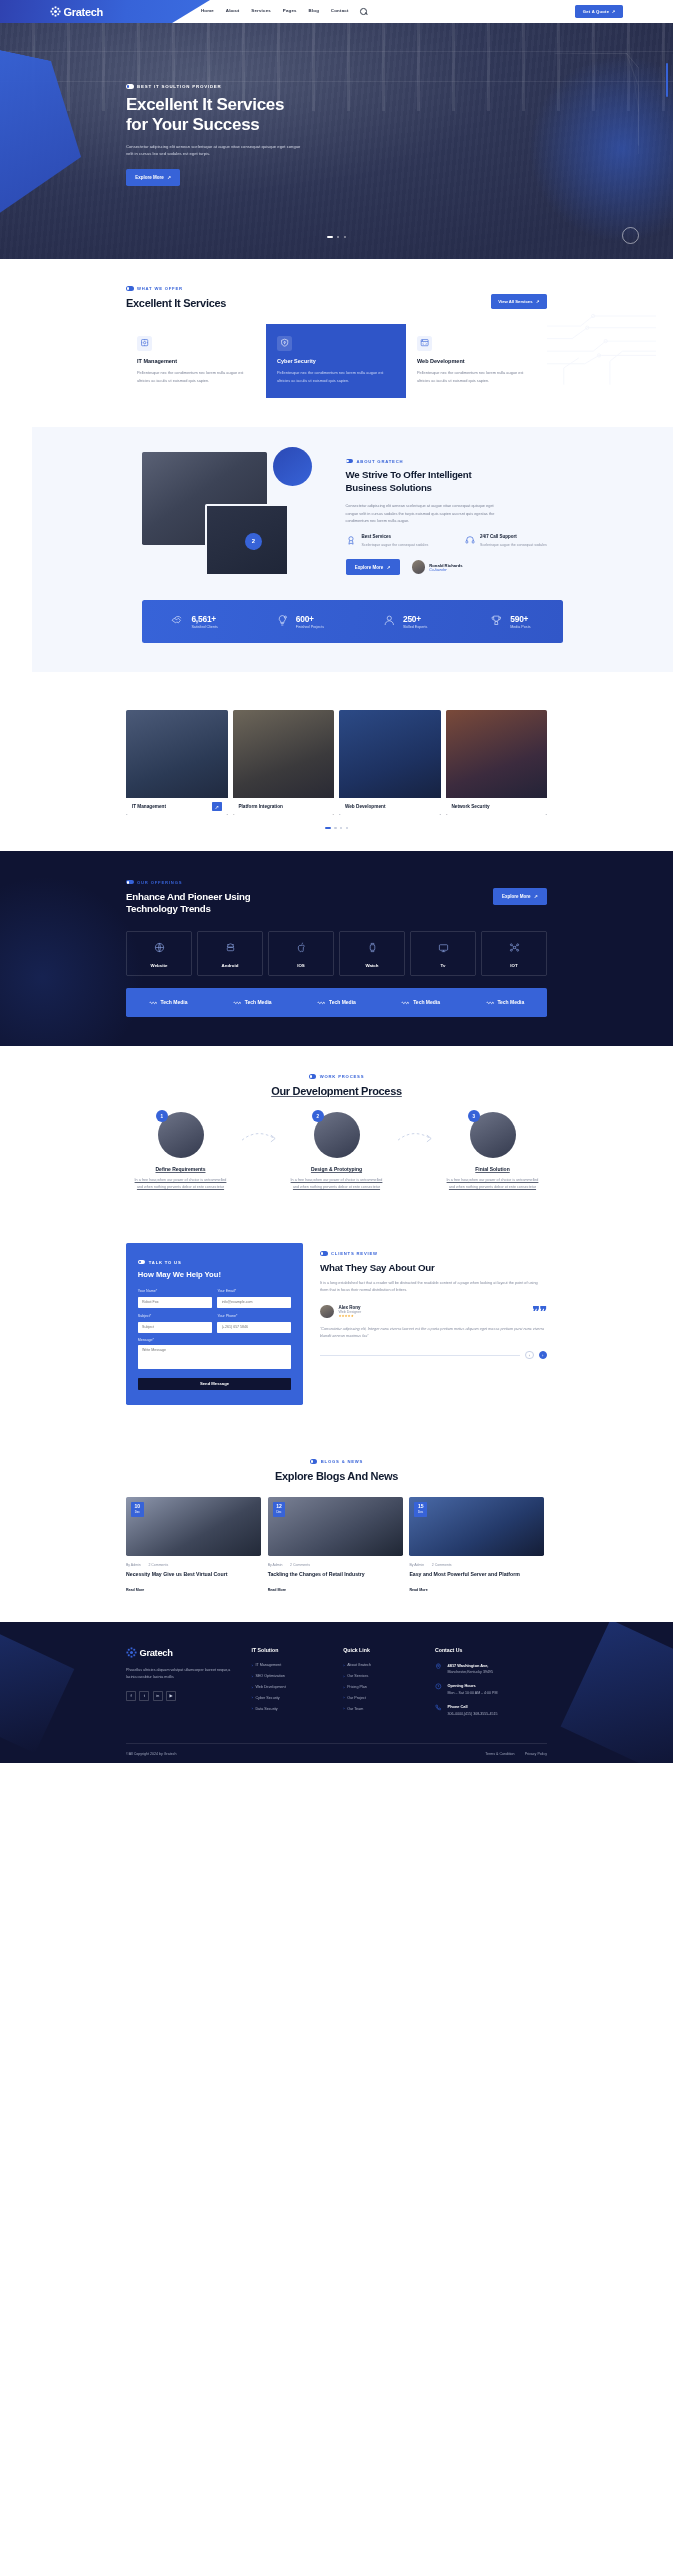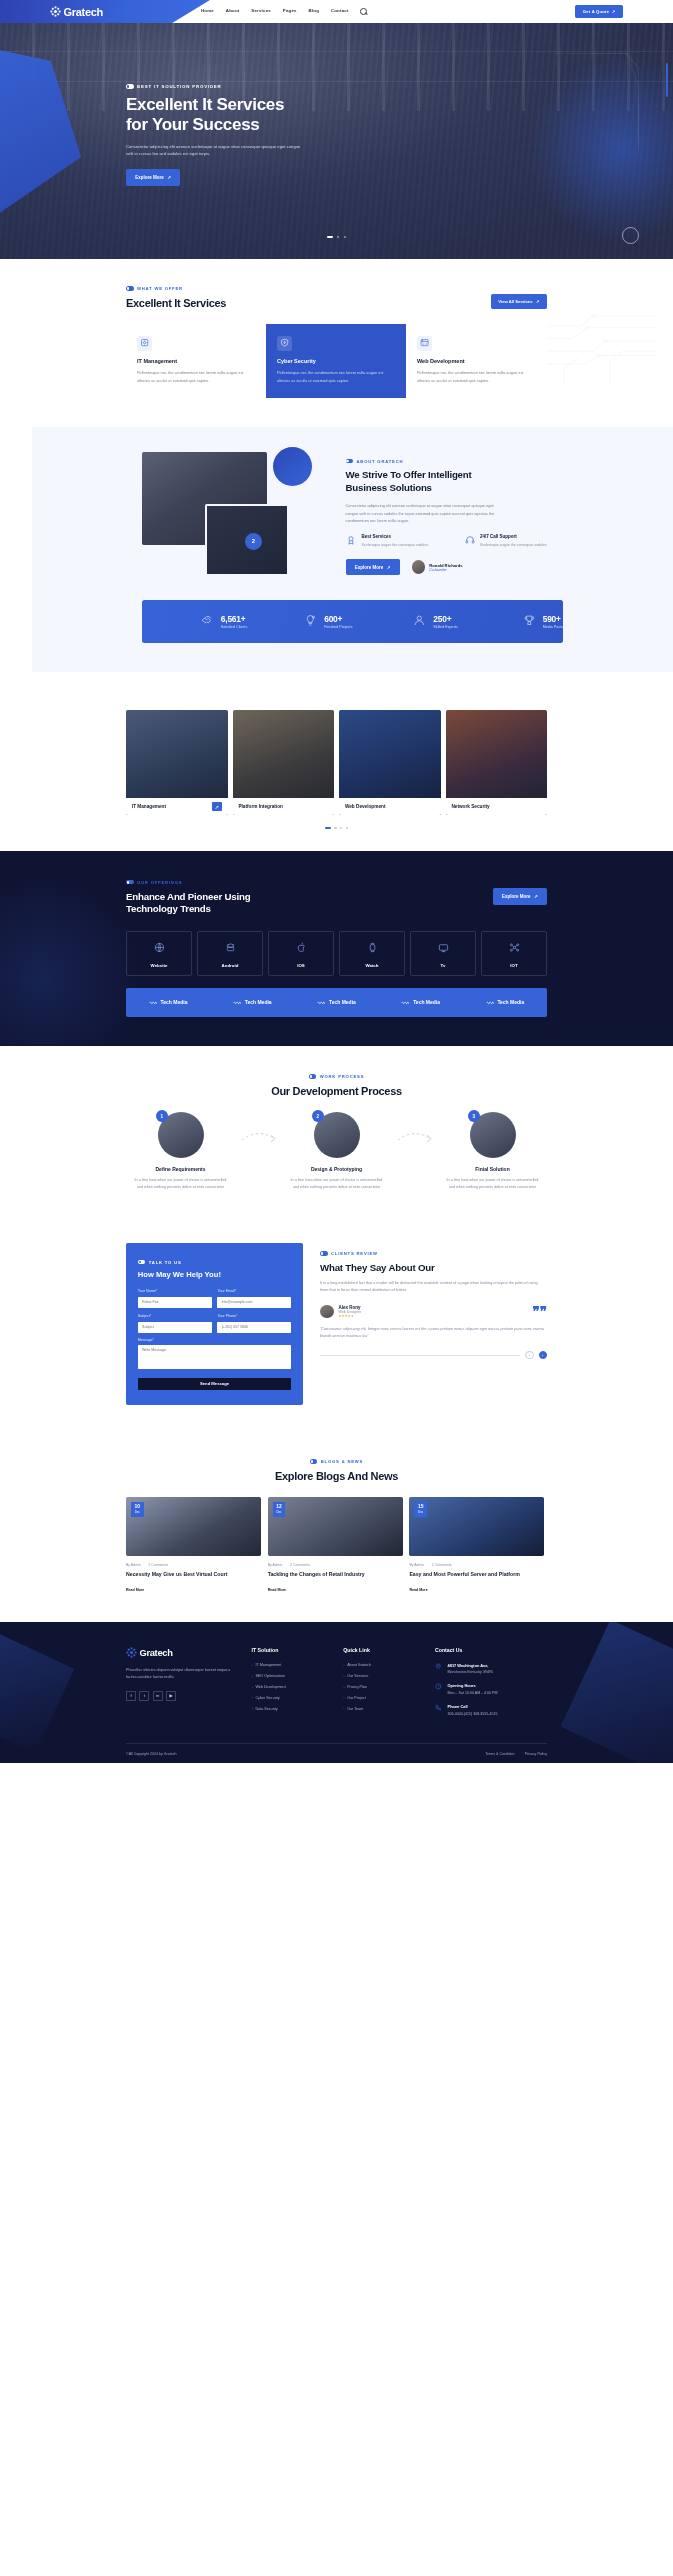--- a/index.html
+++ b/index.html
@@ -126,21 +126,21 @@
   .feat p { font-size:3.6px; line-height:1.85; color:#8b92a4; }
   .about-bottom { display:flex; align-items:center; gap:11.8px; }
   .author { display:flex; align-items:center; gap:4.2px; }
   .avatar { width:13.5px; height:13.5px; border-radius:50%; background:linear-gradient(150deg,#8d8374,#4c4a52); }
   .author b { display:block; color:#101a2f; font-size:4.2px; }
   .author span { display:block; color:#3763d8; font-size:3.5px; font-style:italic; }
 
   
   .counter-wrap { position:relative; margin-top:22px; }
   .counter { background:linear-gradient(100deg,#3763d8,#3157c8); border-radius:2.5px; display:flex; padding:13.5px 0; }
-  .cnt { flex:1; display:flex; align-items:center; justify-content:flex-end; gap:5px; }
+  .cnt { flex:1; display:flex; align-items:center; justify-content:center; gap:5px; }
   .cnt-ic { width:15px; height:15px; display:flex; align-items:center; justify-content:center; }
   .cnt b { display:block; color:#fff; font-size:8.4px; font-weight:bold; letter-spacing:-0.2px; }
   .cnt span { display:block; color:#d4def8; font-size:3.7px; margin-top:0.8px; }
 
   
   .cases { padding:25px 0 22px; background:#fff; }
   .case-grid { display:flex; gap:5px; margin-top:13.5px; }
   .case { position:relative; width:135px; height:105px; border-radius:1.7px; overflow:hidden; }
   .case:nth-child(1) { background:linear-gradient(160deg,#4b5a78 0%,#2b3a55 55%,#1c2438 100%); }
   .case:nth-child(2) { background:linear-gradient(160deg,#6d6659 0%,#3b3a3c 55%,#232431 100%); }
@@ -161,21 +161,21 @@
   .trends-head { display:flex; justify-content:space-between; align-items:center; position:relative; }
   .trends h2 { color:#fff; font-size:9.7px; line-height:1.3; font-weight:bold; margin-top:4.2px; letter-spacing:-0.2px; }
   .tech-grid { display:flex; gap:5px; margin-top:15px; position:relative; }
   .tech { flex:1; border:0.8px solid rgba(255,255,255,.13); border-radius:1.7px; padding:8.4px 0 6.7px; text-align:center; }
   .tech-ic { width:13.5px; height:13.5px; margin:0 auto 5px; display:flex; align-items:center; justify-content:center; }
   .tech b { color:#fff; font-size:4.4px; font-weight:bold; }
   .media-bar { margin-top:11.8px; background:#3763d8; border-radius:1.7px; display:flex; padding:10px 0; position:relative; }
   .media { flex:1; display:flex; align-items:center; justify-content:center; gap:3.4px; color:#fff; font-size:5px; font-weight:bold; }
 
   
-  .process { padding:25px 8px 29px; background:#fff; }
+  .process { padding:25px 8px 29px; background:#fff;text-decoration:underline; }
   .proc-grid { display:flex; margin-top:15px; align-items:flex-start; justify-content:space-between; }
   .proc { width:109px; text-align:center; position:relative; }
   .proc-img { width:46px; height:46px; border-radius:50%; margin:0 auto 8.4px; position:relative;
     background:linear-gradient(150deg,#6e7488,#343a4e); }
   .proc-num { position:absolute; left:-1.7px; top:-1.7px; width:11.8px; height:11.8px; border-radius:50%;
     background:#3763d8; color:#fff; font-size:4.6px; font-weight:bold; display:flex; align-items:center; justify-content:center; }
   .proc h4 { color:#101a2f; font-size:5px; font-weight:bold; margin-bottom:5px; }
   .proc p { font-size:3.7px; line-height:1.95; color:#848b9e; padding:0 6.7px; }
   .proc-sep { width:34px; height:17px; margin-top:18.5px; position:relative; }
 

